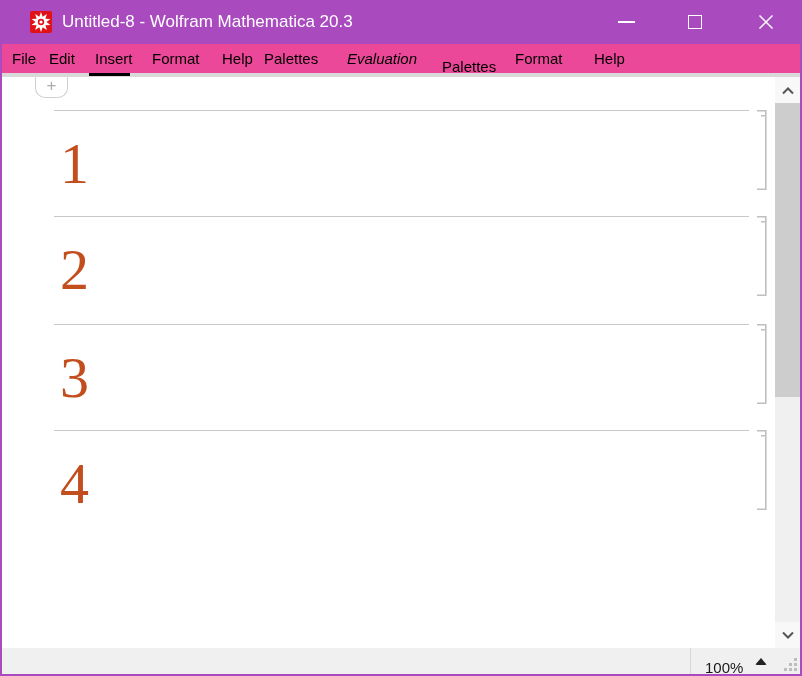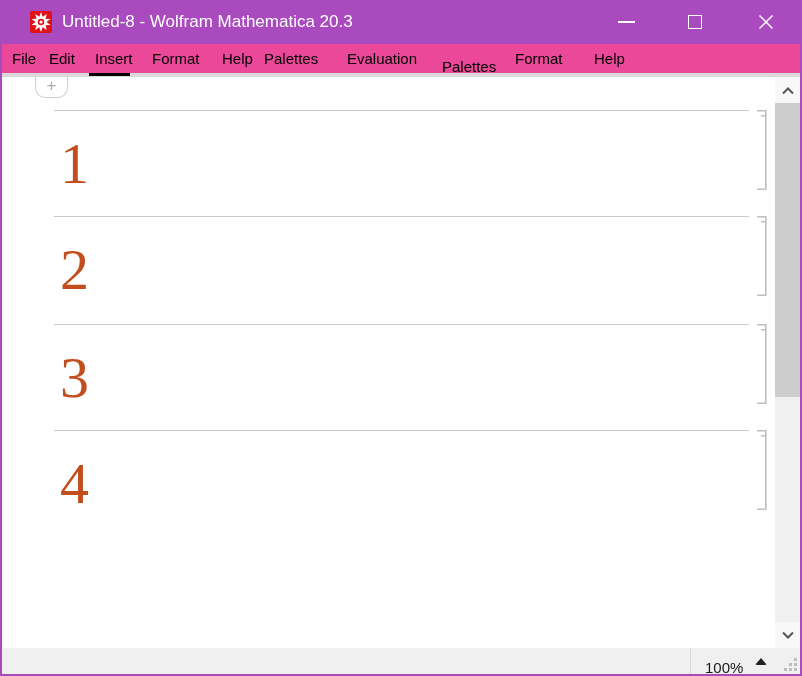--- a/index.html
+++ b/index.html
@@ -27,21 +27,21 @@
 
   
   .menubar{position:absolute;left:2px;top:44px;width:798px;height:29px;background:#ec4899;}
   .menu-item{position:absolute;top:0;height:29px;line-height:29px;font-size:15px;color:#000;cursor:default;white-space:nowrap;}
   .menu-item:nth-of-type(1){left:10px;}
   .menu-item:nth-of-type(2){left:47px;}
   .menu-item:nth-of-type(3){left:93px;}
   .menu-item:nth-of-type(4){left:150px;}
   .menu-item:nth-of-type(5){left:220px;}
   .menu-item:nth-of-type(6){left:262px;}
-  .menu-item:nth-of-type(7){left:345px;}
+  .menu-item:nth-of-type(7){left:345px;font-style:italic;}
   .menu-item:nth-of-type(8){left:440px;margin-top:8px;}
   .menu-item:nth-of-type(9){left:513px;}
   .menu-item:nth-of-type(10){left:592px;}
   .boundary-bar{position:absolute;left:2px;top:73px;width:798px;height:4px;background:#d9d9d9;z-index:1;}
   .insert-underline{position:absolute;left:89px;top:73px;width:41px;height:3px;background:#000;z-index:3;}
 
   
   .content{position:absolute;left:2px;top:77px;width:773px;height:571px;background:#ffffff;z-index:0;}
   .new-cell-tab{position:absolute;left:35px;top:77px;width:33px;height:21px;background:#fff;
     border:1.5px solid #cfcfcf;border-top:none;border-radius:0 0 10px 10px;z-index:2;

